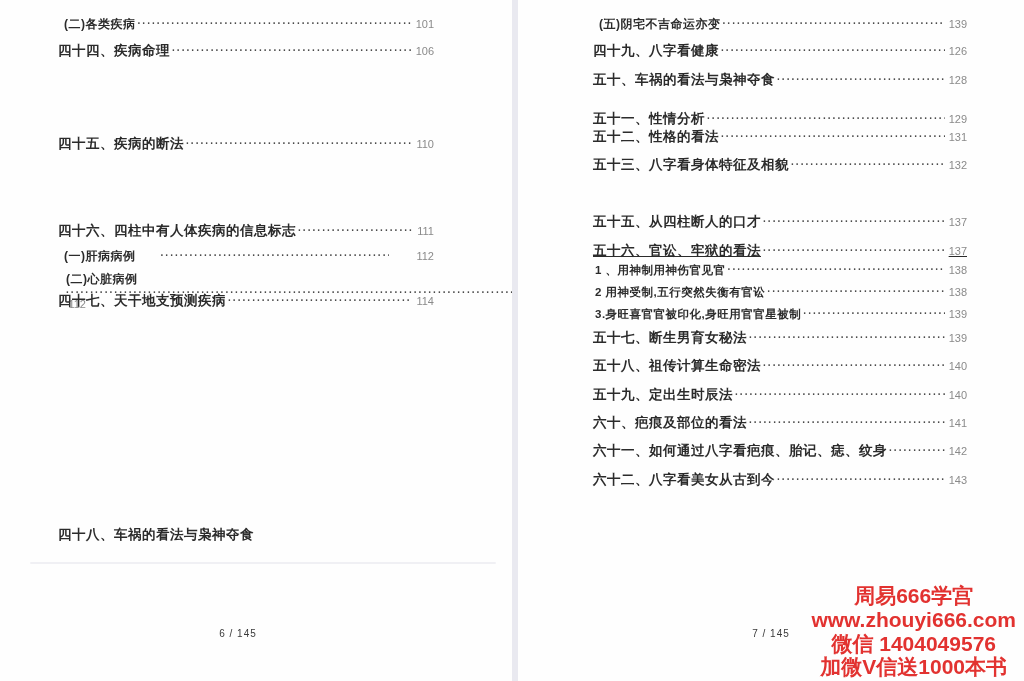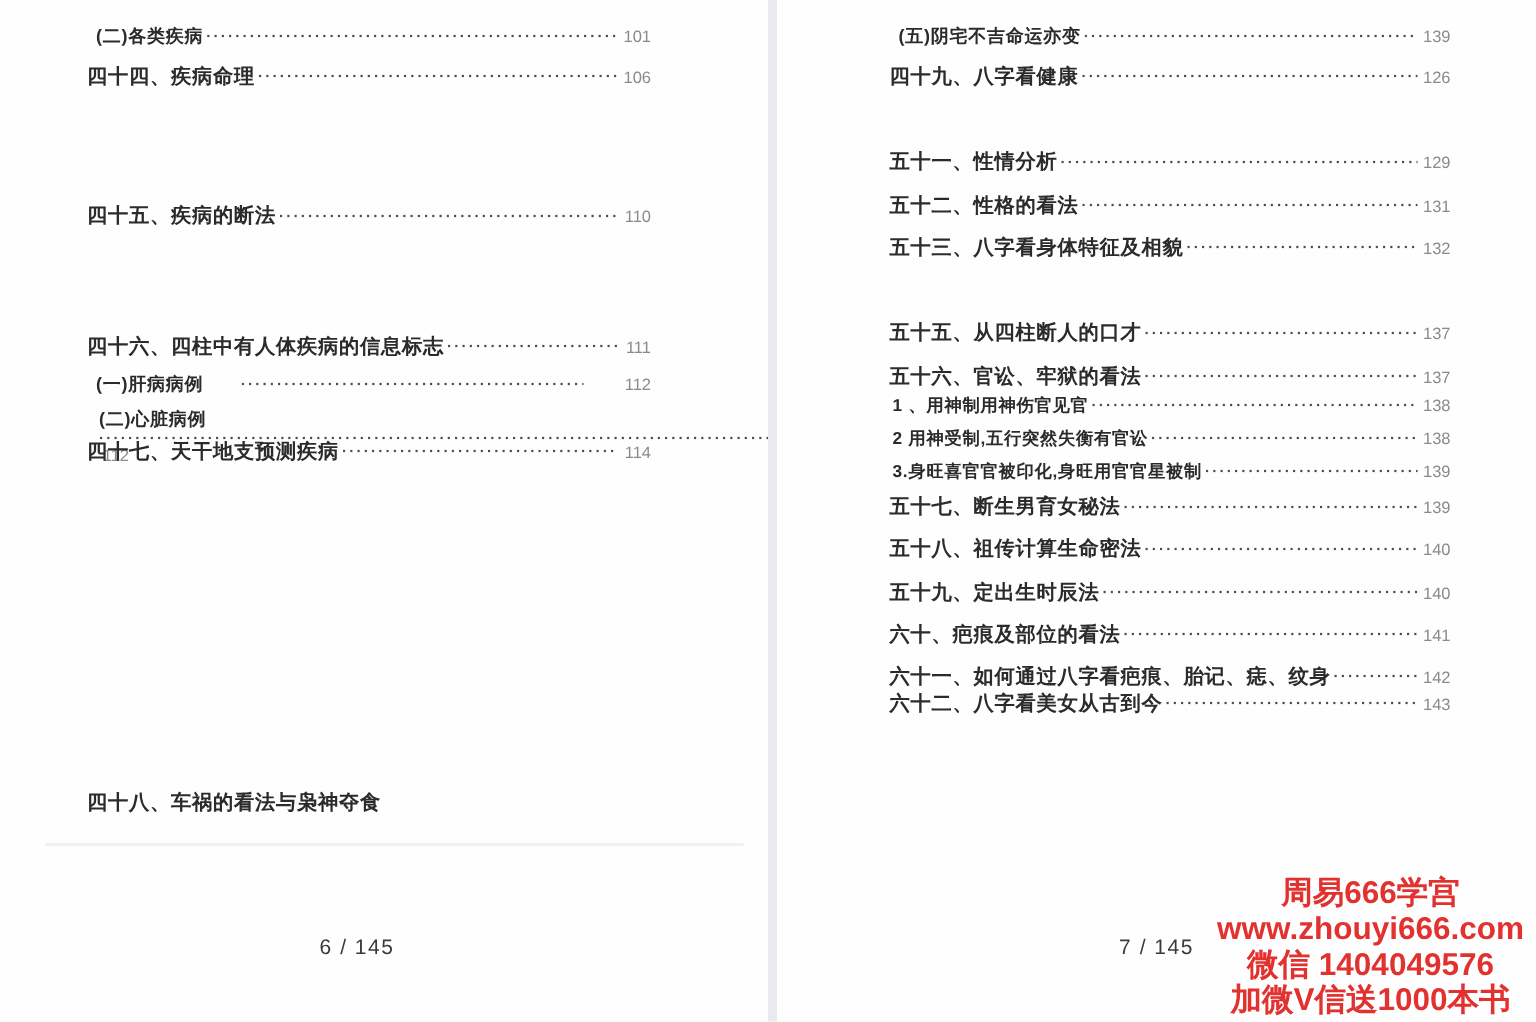--- a/index.html
+++ b/index.html
@@ -40,21 +40,21 @@
   .toc-row .pg{
     flex:0 0 auto;color:#8a8a8a;font-size:11px;font-weight:400;
     min-width:20px;text-align:right;
   }
   .toc-row.lvl-h{font-size:13.5px;font-weight:700;}
   .toc-row.lvl-sub{font-size:12px;font-weight:700;padding-left:6px;}
   .toc-row.lvl-num{font-size:11.5px;font-weight:600;padding-left:2px;}
   .toc-row.no-pg .dots,.toc-row.no-pg .pg{visibility:hidden;}
   .footer{
     position:absolute;bottom:42px;left:0;right:0;
-    text-align:center;font-size:14px;color:#3a3a3a;letter-spacing:1px;
+    text-align:center;font-size:10px;color:#3a3a3a;letter-spacing:1px;
   }
   #page-left .footer{right:70px;}
   #page-right .footer{right:0px;}
   .scan-rule{
     position:absolute;top:562px;left:30px;width:466px;height:2px;
     background:#f0f0f4;border-radius:1px;
   }
   .watermark{
     position:absolute;right:8px;bottom:2px;
     text-align:center;
@@ -121,41 +121,46 @@
       <div class="toc-row lvl-sub" style="top: 16px;">
         <span class="label">(五)阴宅不吉命运亦变</span>
         <span class="dots"></span>
         <span class="pg">139</span>
       </div>
       <div class="toc-row lvl-h" style="top: 42px;">
         <span class="label">四十九、八字看健康</span>
         <span class="dots"></span>
         <span class="pg">126</span>
       </div>
-      <div class="toc-row lvl-h" style="top: 99px;">
+      <div class="toc-row lvl-h" style="top: 71px;">
+        <span class="label">五十、车祸的看法与枭神夺食</span>
+        <span class="dots"></span>
+        <span class="pg">128</span>
+      </div>
+      <div class="toc-row lvl-h" style="top: 110px;">
         <span class="label">五十一、性情分析</span>
         <span class="dots"></span>
         <span class="pg">129</span>
       </div>
       <div class="toc-row lvl-h" style="top: 128px;">
         <span class="label">五十二、性格的看法</span>
         <span class="dots"></span>
         <span class="pg">131</span>
       </div>
       <div class="toc-row lvl-h" style="top: 156px;">
         <span class="label">五十三、八字看身体特征及相貌</span>
         <span class="dots"></span>
         <span class="pg">132</span>
       </div>
       <div class="toc-row lvl-h" style="top: 213px;">
         <span class="label">五十五、从四柱断人的口才</span>
         <span class="dots"></span>
         <span class="pg">137</span>
       </div>
-      <div class="toc-row lvl-h" style="top: 242px;">
+      <div class="toc-row lvl-h" style="top: 242px; text-decoration: underline;">
         <span class="label">五十六、官讼、牢狱的看法</span>
         <span class="dots"></span>
         <span class="pg">137</span>
       </div>
       <div class="toc-row lvl-num" style="top: 263px;">
         <span class="label">1 、用神制用神伤官见官</span>
         <span class="dots"></span>
         <span class="pg">138</span>
       </div>
       <div class="toc-row lvl-num" style="top: 285px;">
@@ -186,21 +191,21 @@
       <div class="toc-row lvl-h" style="top: 414px;">
         <span class="label">六十、疤痕及部位的看法</span>
         <span class="dots"></span>
         <span class="pg">141</span>
       </div>
       <div class="toc-row lvl-h" style="top: 442px;">
         <span class="label">六十一、如何通过八字看疤痕、胎记、痣、纹身</span>
         <span class="dots"></span>
         <span class="pg">142</span>
       </div>
-      <div class="toc-row lvl-h" style="top: 460px;">
+      <div class="toc-row lvl-h" style="top: 471px;">
         <span class="label">六十二、八字看美女从古到今</span>
         <span class="dots"></span>
         <span class="pg">143</span>
       </div>
     </div>
   <div class="footer">7 / 145</div>
 </div>
 
 <div class="watermark" style="color: rgb(226, 50, 48);">
     <div>周易666学宫</div>

